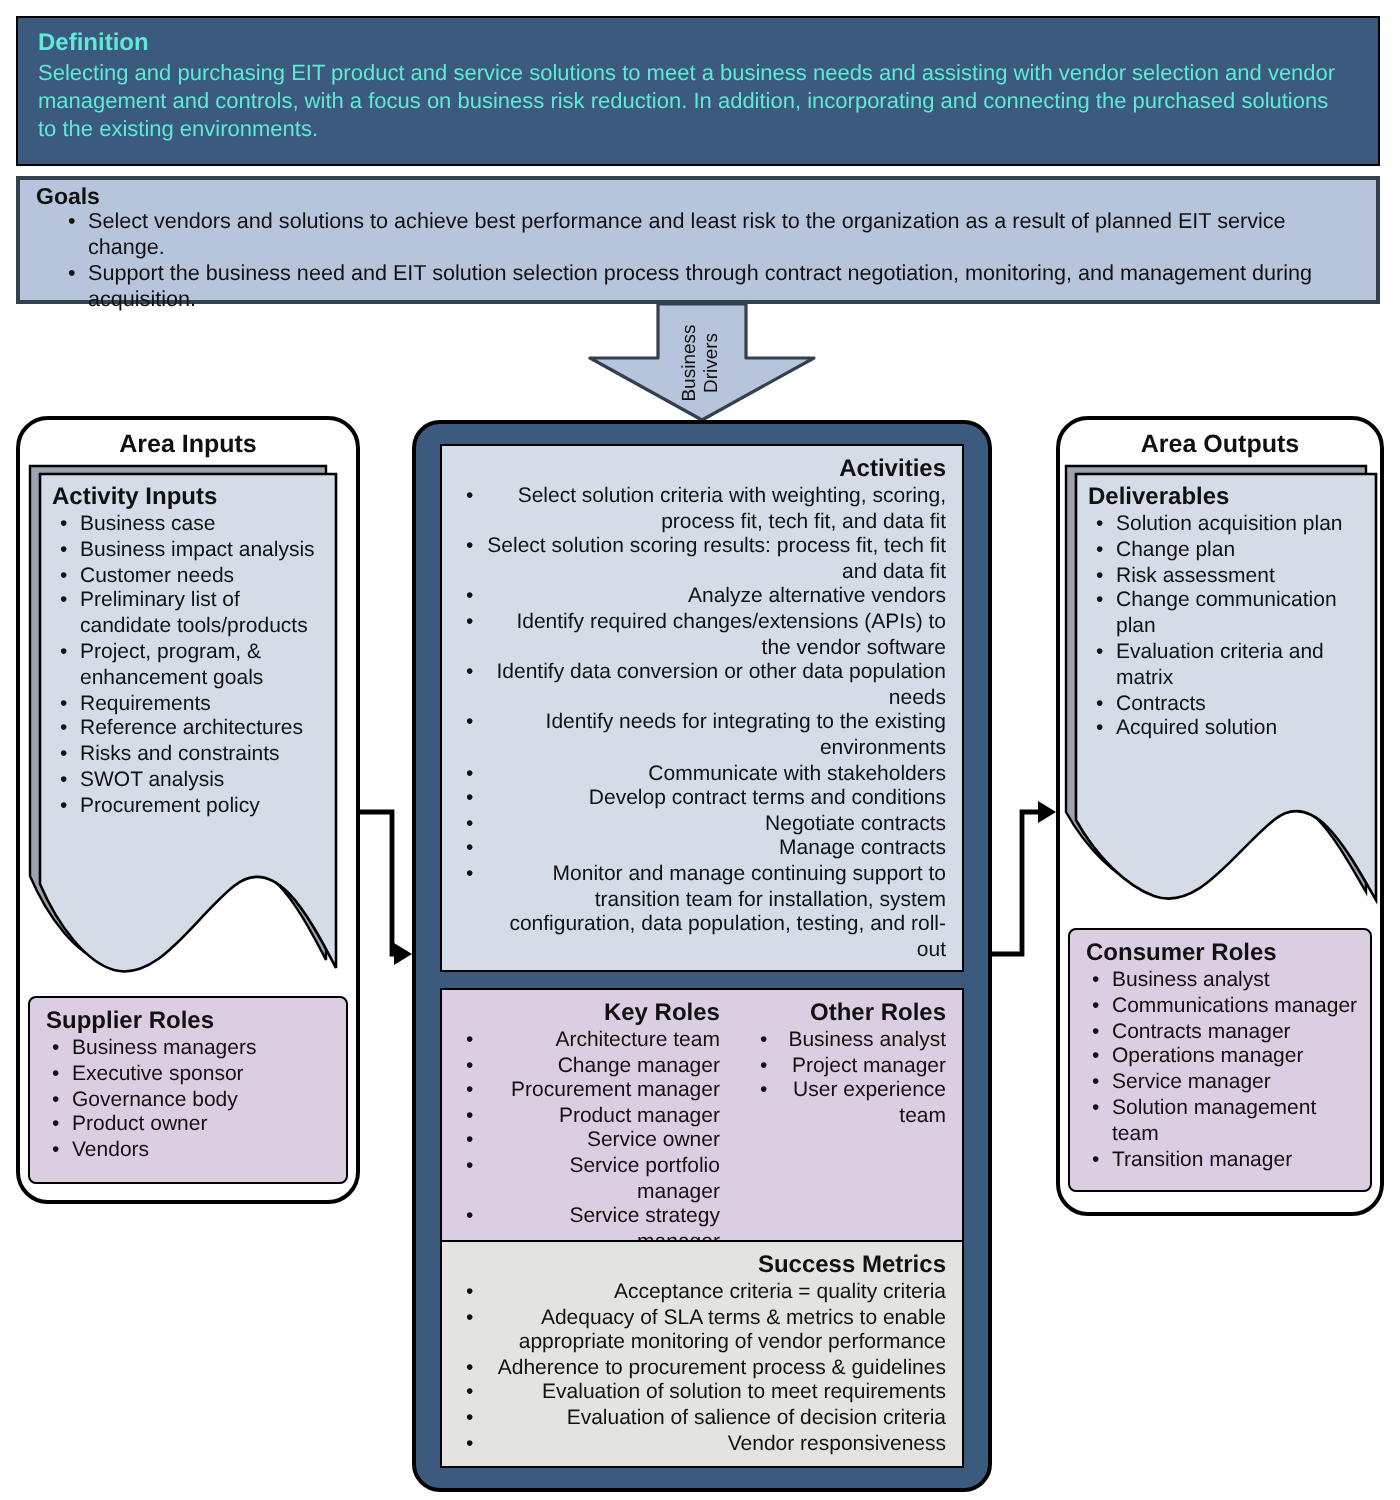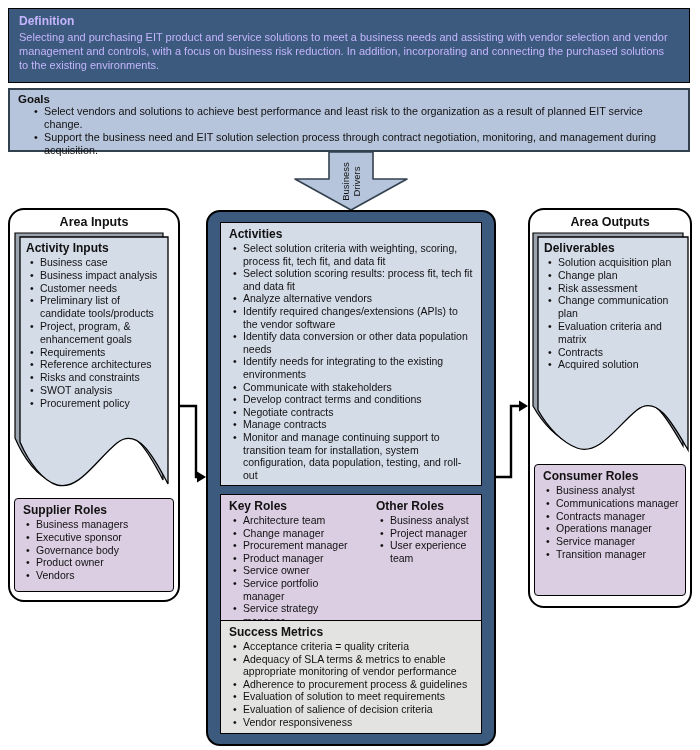--- a/index.html
+++ b/index.html
@@ -6,21 +6,21 @@
     --dark-blue:#3C5A7D; --light-blue:#B7C5DC; --panel-blue:#D4DCE8;
     --pink:#DBCDE2; --gray:#E3E3E2; --shadow:#9AA3AE; --edge:#33414F;
   }
   *{box-sizing:border-box;margin:0;padding:0;}
   html,body{width:700px;background:#fff;}
   body{font-family:"Liberation Sans","DejaVu Sans",sans-serif;color:#111;}
   .canvas{position:relative;width:700px;height:750px;background:#fff;overflow:hidden;}
 
   
   .definition{position:absolute;left:8px;top:8px;width:682px;height:75px;
-    background:var(--dark-blue);border:1.5px solid #000;color:#c4b5fd;padding:5px 10px;}
+    background:var(--dark-blue);border:1.5px solid #000;color:#5eead4;padding:5px 10px;}
   .definition .t{font-size:12px;font-weight:bold;margin-bottom:3px;}
   .definition .b{font-size:11px;line-height:1.27;max-width:652px;}
 
   .goals{position:absolute;left:8px;top:88px;width:682px;height:64px;
     background:var(--light-blue);border:2px solid var(--edge);padding:3px 8px;}
   .goals .t{font-size:11.5px;font-weight:bold;}
   ul.blt{list-style:none;}
   ul.blt li{position:relative;padding-left:0;}
   ul.blt li::before{content:"\2022";position:absolute;left:-10px;}
   .goals ul{font-size:10.8px;line-height:1.2;padding-left:26px;max-width:640px;}
@@ -43,21 +43,21 @@
   .card-title{font-size:12px;font-weight:bold;margin-bottom:1px;}
   .tape-content ul{font-size:10.5px;line-height:1.22;padding-left:14px;}
 
   .rolebox{position:absolute;background:var(--pink);border:1.5px solid #000;border-radius:4px;padding:4px 8px;}
   .rolebox .card-title{font-size:12px;}
   .rolebox ul{font-size:10.5px;line-height:1.22;padding-left:13px;}
 
   
   .center{position:absolute;left:206px;top:210px;width:290px;height:536px;
     background:var(--dark-blue);border:2.5px solid #000;border-radius:14px;}
-  .panel{position:absolute;border:1.2px solid #000;padding:4px 8px;}
+  .panel{position:absolute;border:1.2px solid #000;padding:4px 8px;text-align:right;}
   .panel .card-title{font-size:12px;}
   .panel ul{font-size:10.5px;line-height:1.2;padding-left:14px;}
   .activities{left:220px;top:222px;width:262px;min-height:262px;background:var(--panel-blue);}
   .roles{left:220px;top:494px;width:262px;min-height:116px;background:var(--pink);display:flex;gap:16px;}
   .roles .col-key{flex:1.35;}
   .roles .col-other{flex:1;}
   .metrics{left:220px;top:620px;width:262px;min-height:114px;background:var(--gray);}
 
   .connectors{position:absolute;left:0;top:0;width:700px;height:750px;pointer-events:none;}
 </style>
@@ -204,17 +204,18 @@
   </div>
 
   <div class="rolebox" style="left:534px;top:464px;width:152px;min-height:132px;padding-right:4px">
     <div class="card-title">Consumer Roles</div>
     <ul class="blt">
         <li>Business analyst</li>
         <li>Communications manager</li>
         <li>Contracts manager</li>
         <li>Operations manager</li>
         <li>Service manager</li>
+        <li>Solution management team</li>
         <li>Transition manager</li>
       </ul>
   </div>
 
 </div>
 
 </body></html>

